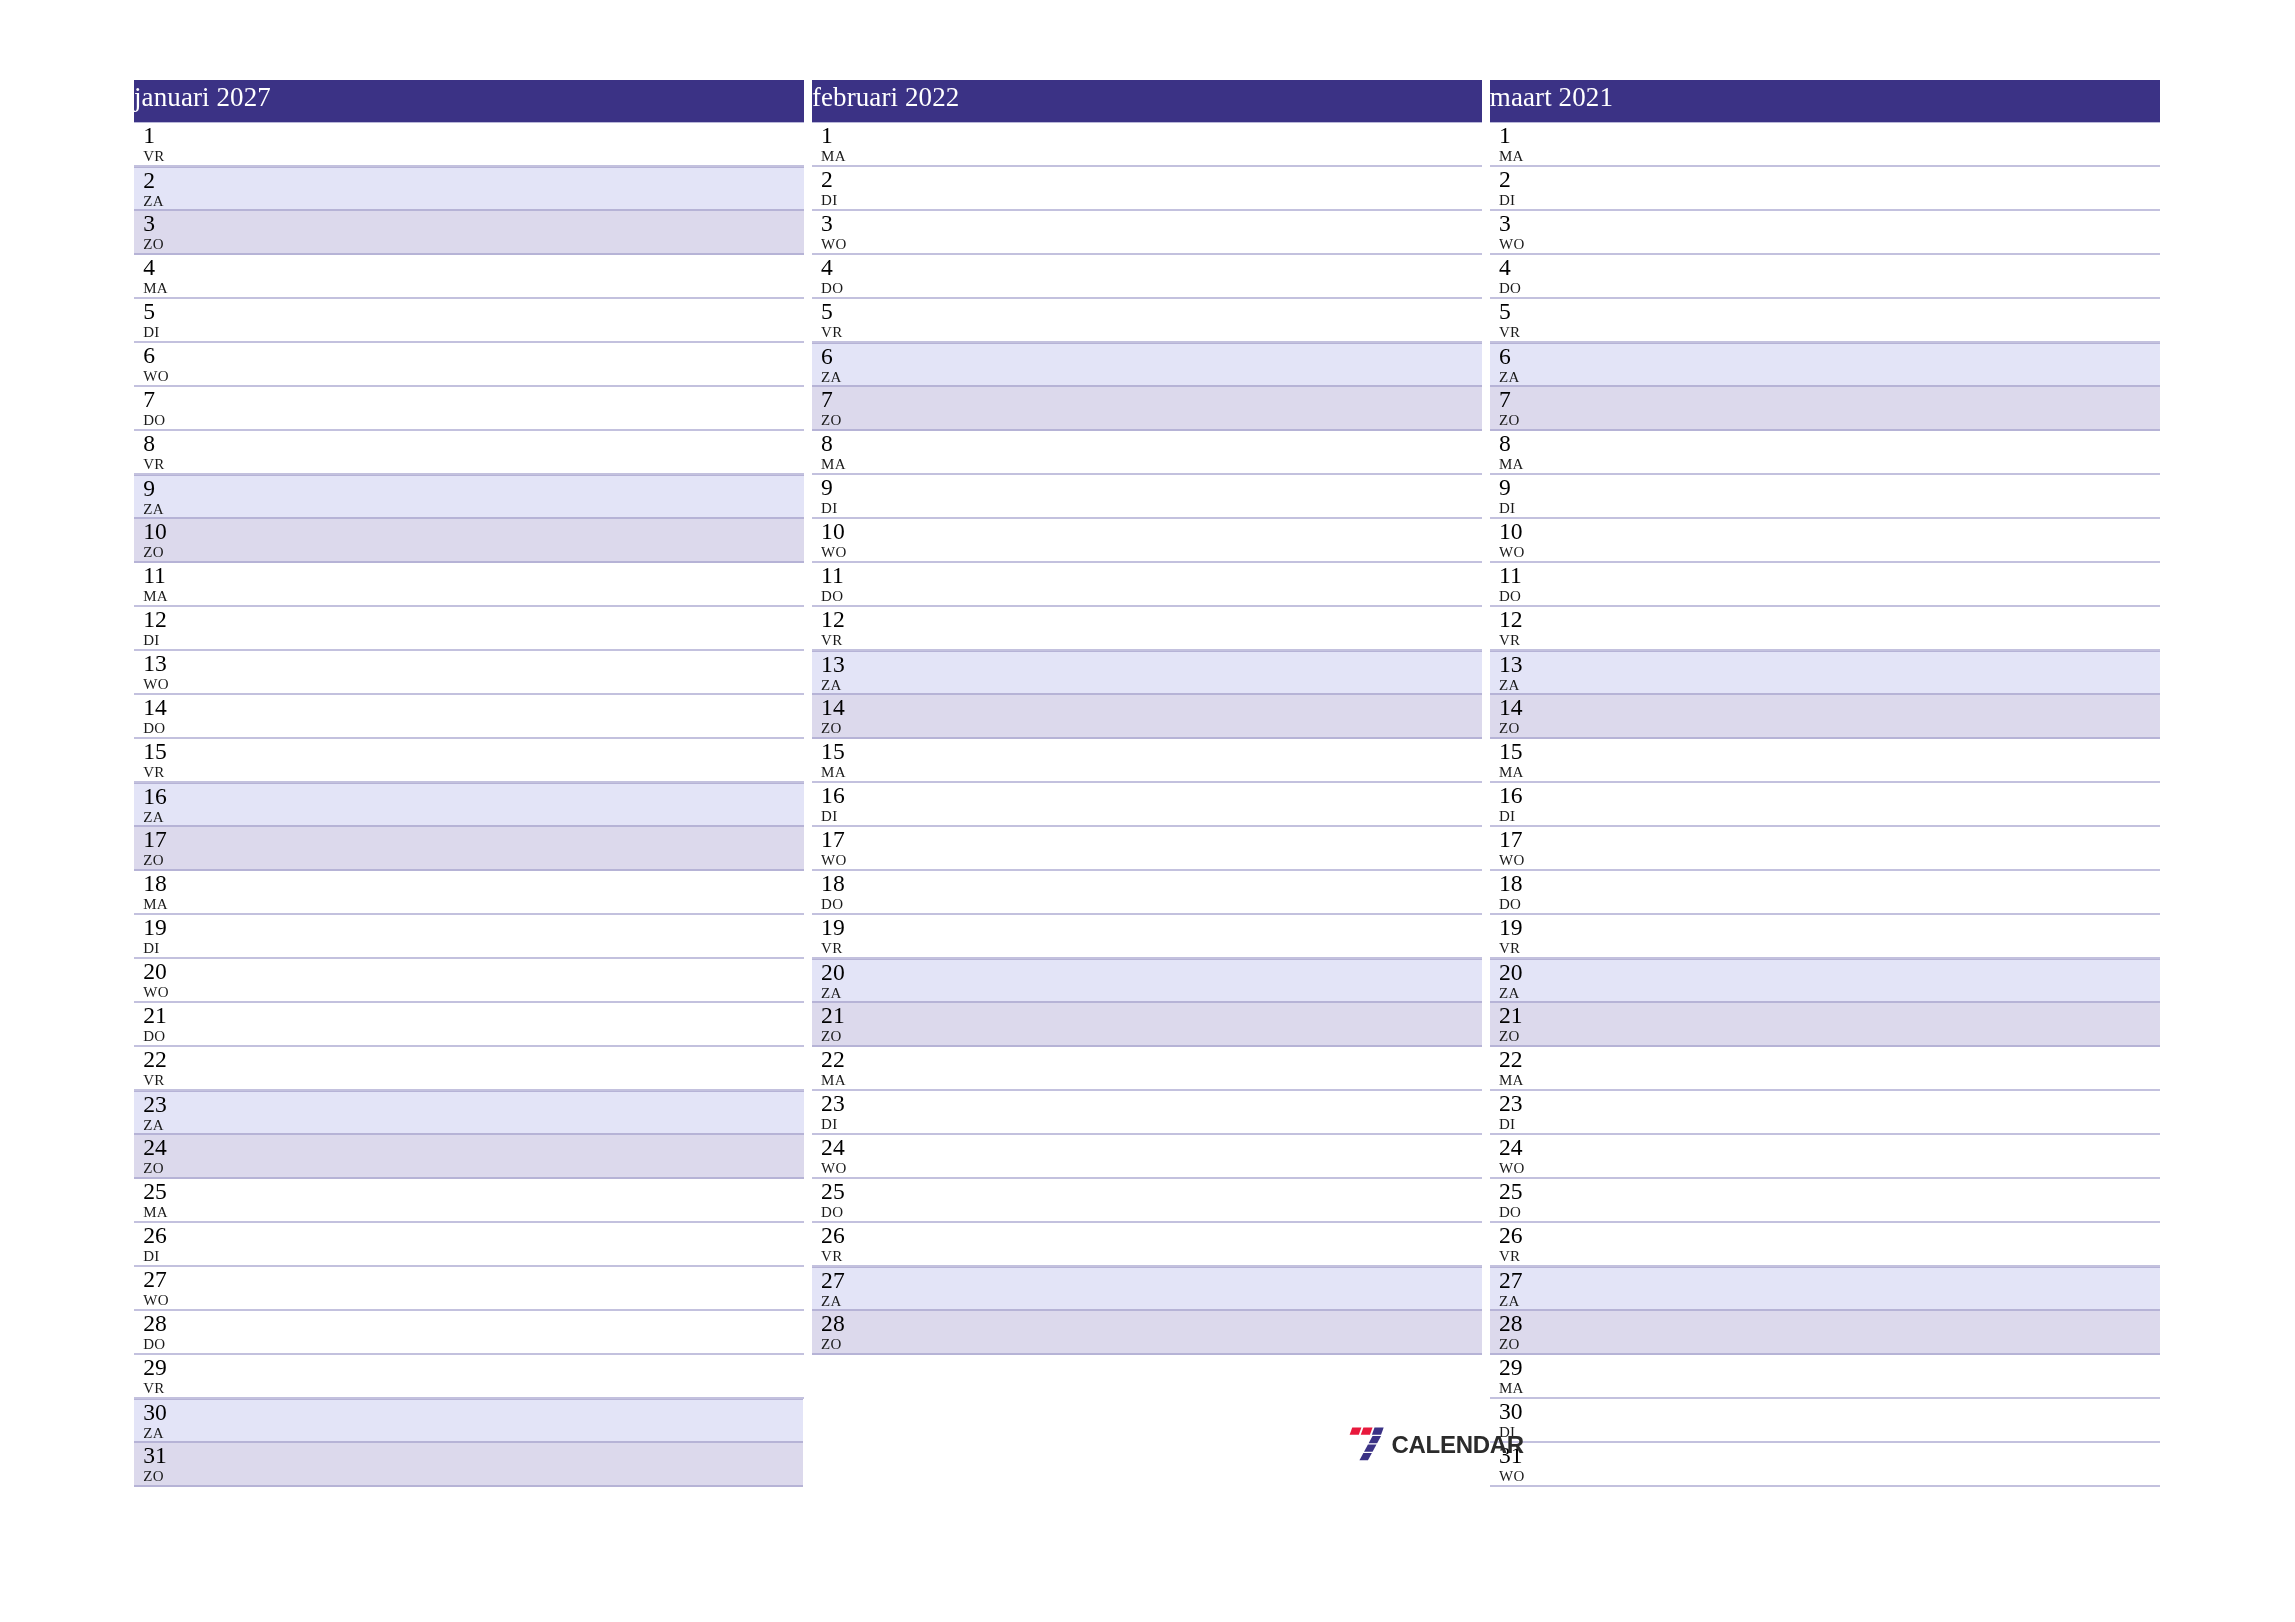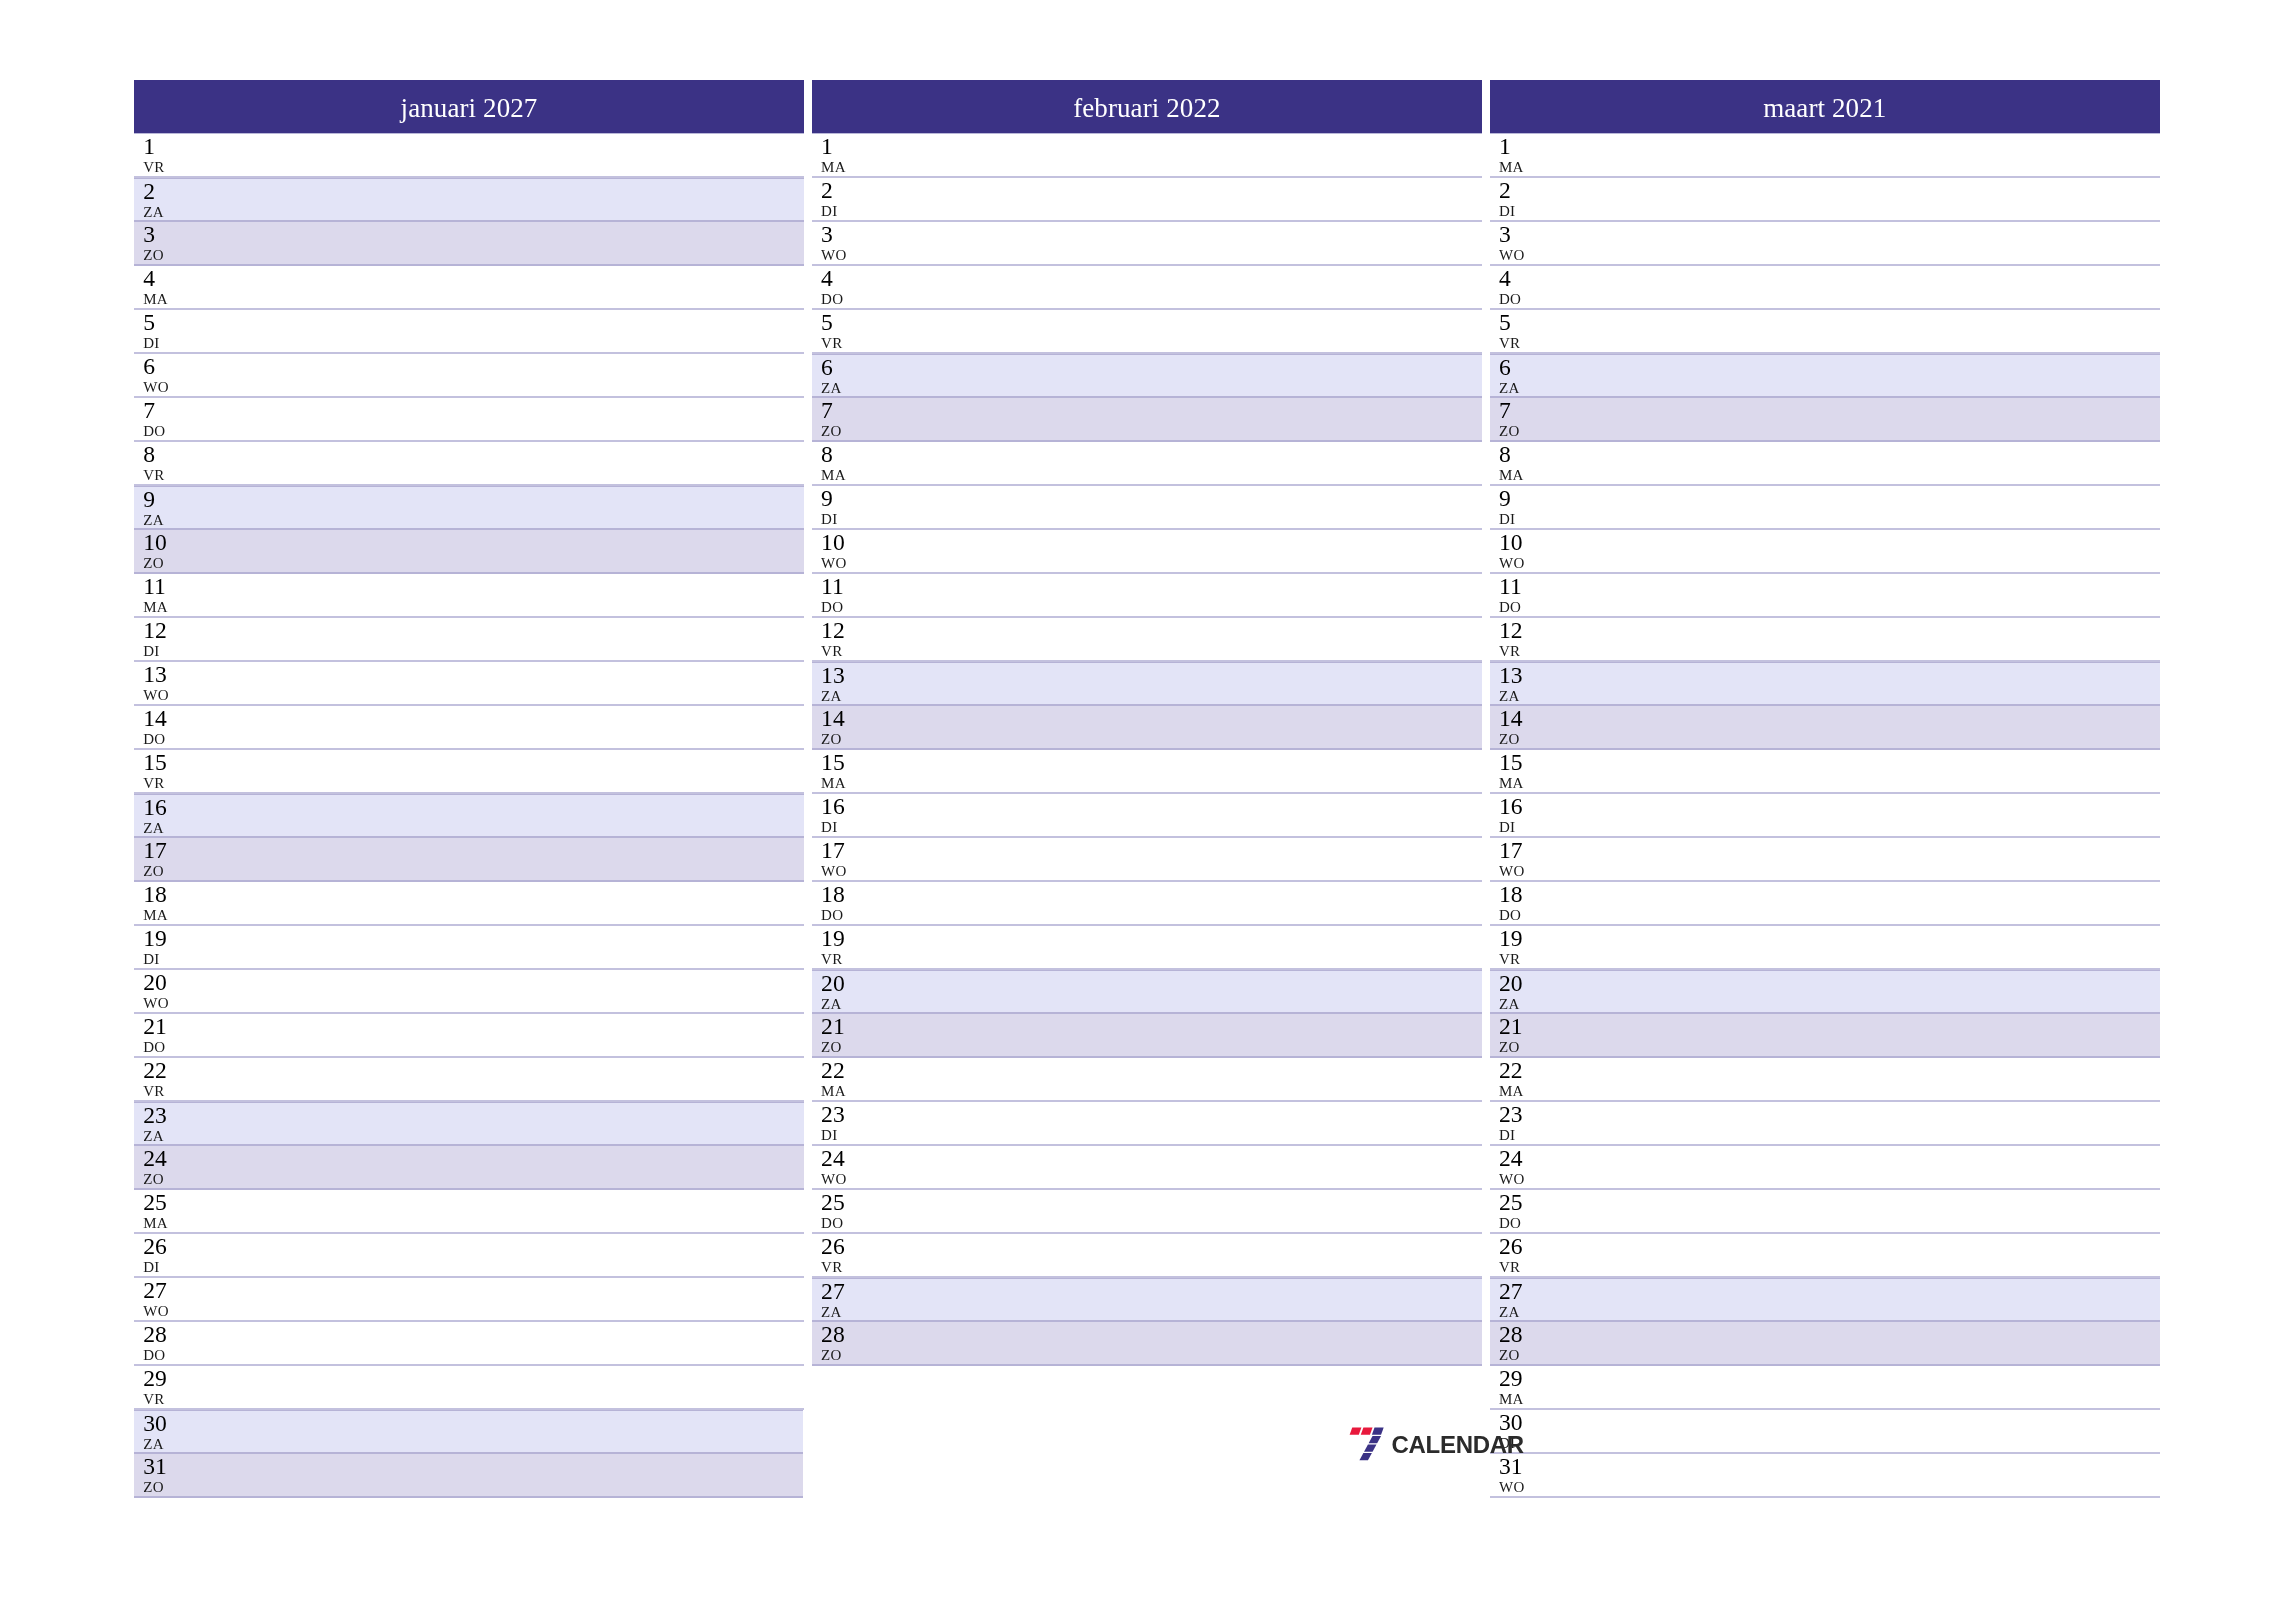--- a/index.html
+++ b/index.html
@@ -29,24 +29,24 @@
 
   .month-col {
     width: 670px;
     flex: 0 0 670px;
     position: relative;
   }
 
   .month-header {
     background: #3b3285;
     color: #ffffff;
-    text-align: center;
+    text-align: left;
     font-size: 27px;
     line-height: 1;
-    padding: 15px 0 11px 0;
+    padding: 4px 0 11px 0;
     letter-spacing: 0.1px;
     font-family: "Liberation Serif", "DejaVu Serif", serif;
     border-bottom: 1.3px solid #b9b7d8;
   }
 
   .days {
     display: block;
   }
 
   .day-row {

